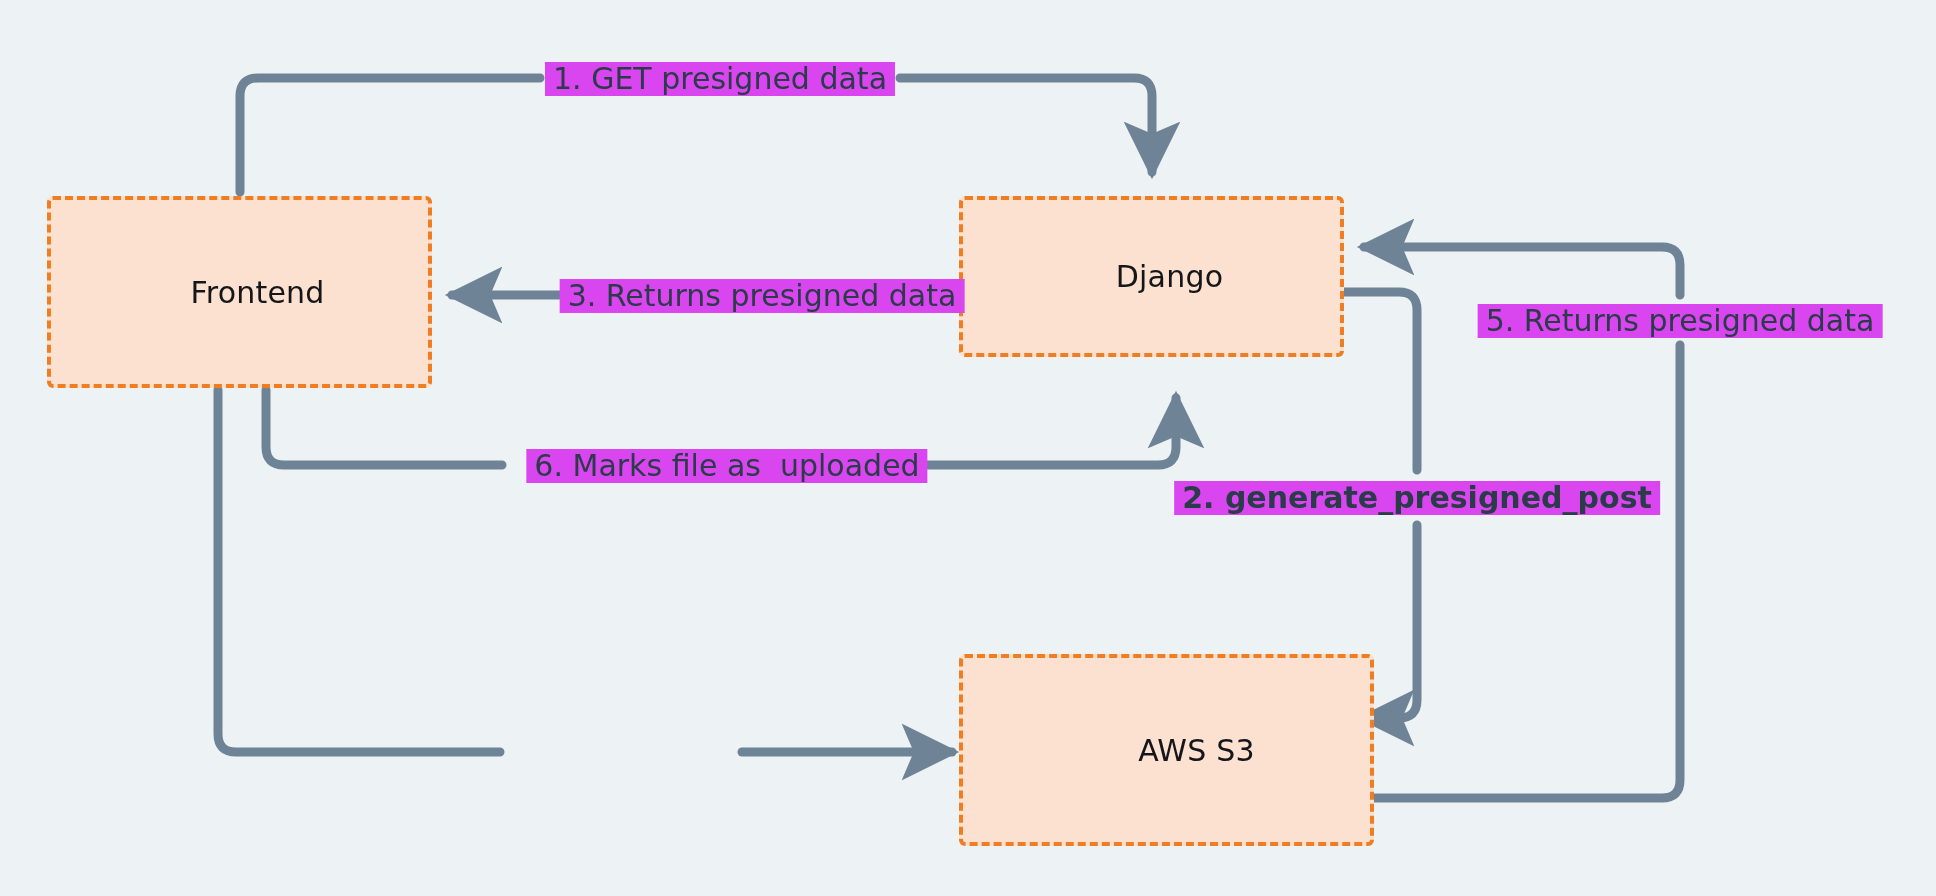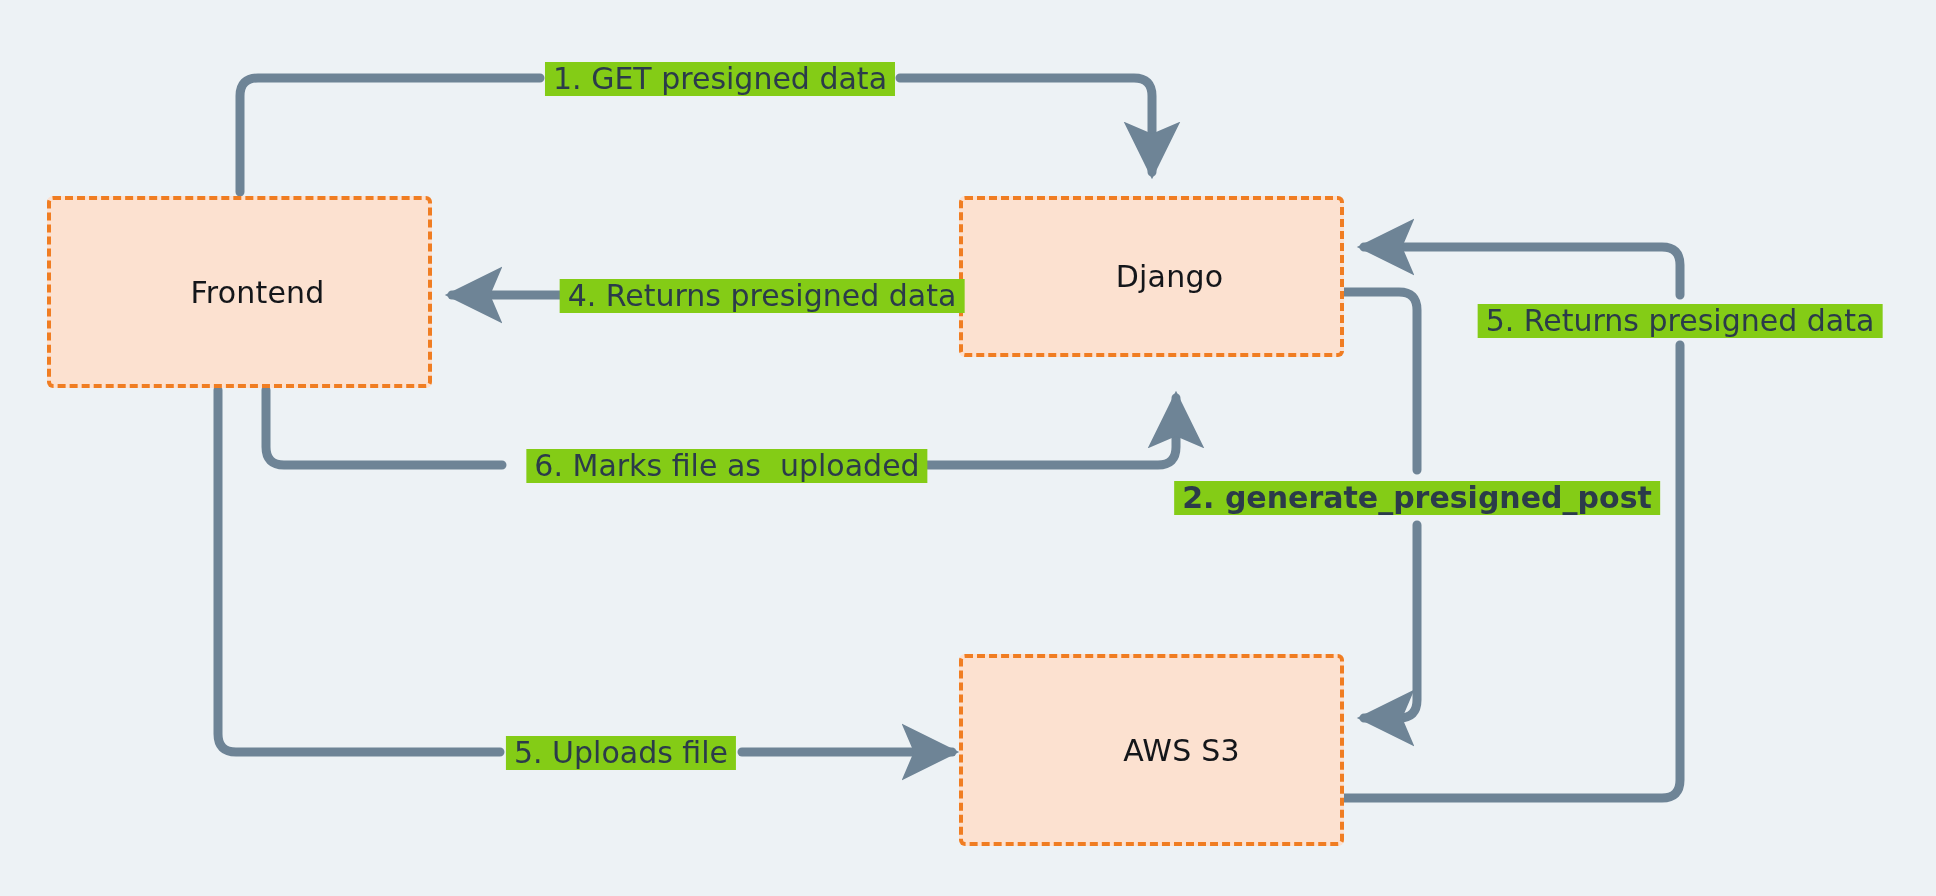--- a/index.html
+++ b/index.html
@@ -41,21 +41,21 @@
     color: #14161a;
     letter-spacing: .2px;
     white-space: pre;
     margin-left: 36px;
   }
   .edge-label {
     position: absolute;
     font-family: "DejaVu Sans", "Liberation Sans", sans-serif;
     font-size: 30px;
     color: #2b3b4a;
-    background: #84cc16;
+    background: #d946ef;
     white-space: pre;
     line-height: 1;
     padding: 2px 8px;
     transform: translate(-50%, -50%);
   }
 </style>
 </head>
 <body>
 
 <div id="diagram-root">
@@ -90,29 +90,28 @@
   </svg>
 
   <div class="node-box" id="node-frontend" style="left:47px; top:196px; width:385px; height:192px;">
     <span class="node-label">Frontend</span>
   </div>
 
   <div class="node-box" id="node-django" style="left:959px; top:196px; width:385px; height:161px;">
     <span class="node-label">Django</span>
   </div>
 
-  <div class="node-box" id="node-s3" style="left:959px; top:654px; width:385px; height:192px;padding-left:24px;">
+  <div class="node-box" id="node-s3" style="left:959px; top:654px; width:415px; height:192px;padding-left:24px;">
     <span class="node-label">AWS S3</span>
   </div>
 
   <div class="edge-label" style="left:720px; top:79px;">1. GET presigned data</div>
 
   <div class="edge-label" style="left:1417px; top:498px;font-weight:bold;">2. generate_presigned_post</div>
 
   <div class="edge-label" style="left:1680px; top:321px;">5. Returns presigned data</div>
 
-  <div class="edge-label" style="left:762px; top:296px;">4. Returns presigned data</div>
+  <div class="edge-label" style="left:762px; top:296px;">3. Returns presigned data</div>
 
-  <div class="edge-label" style="left:621px; top:753px;">5. Uploads file</div>
 
   <div class="edge-label" style="left:703px; top:466px;margin-left:24px;">6. Marks file as  uploaded</div>
 
 </div>
 
 </body></html>

